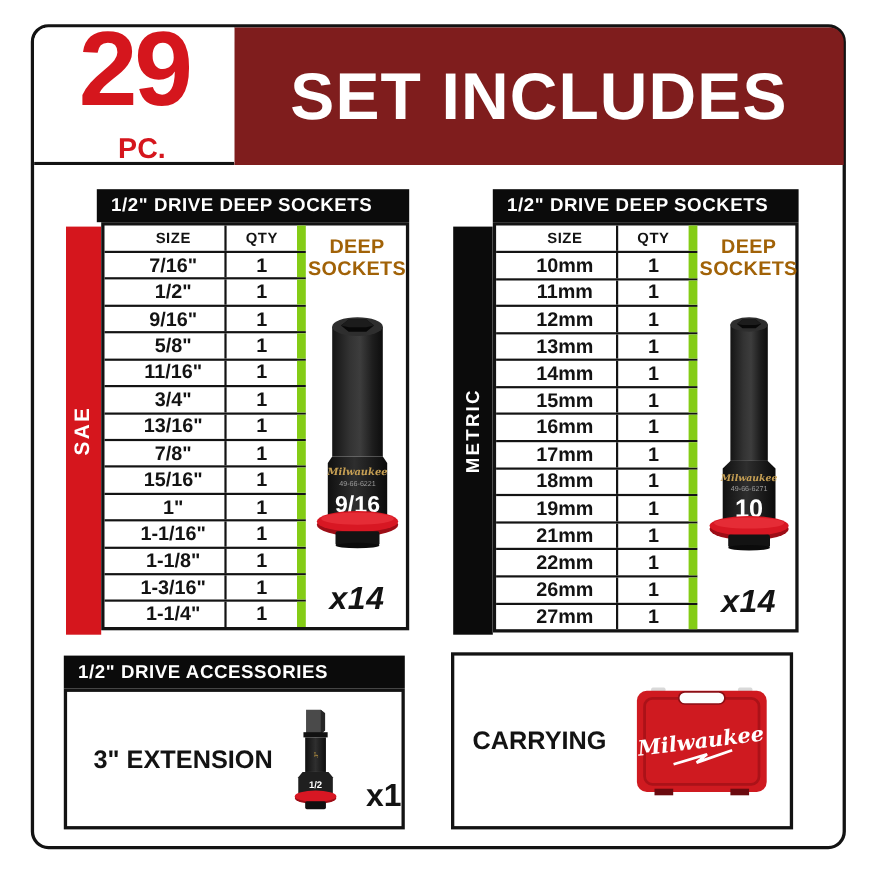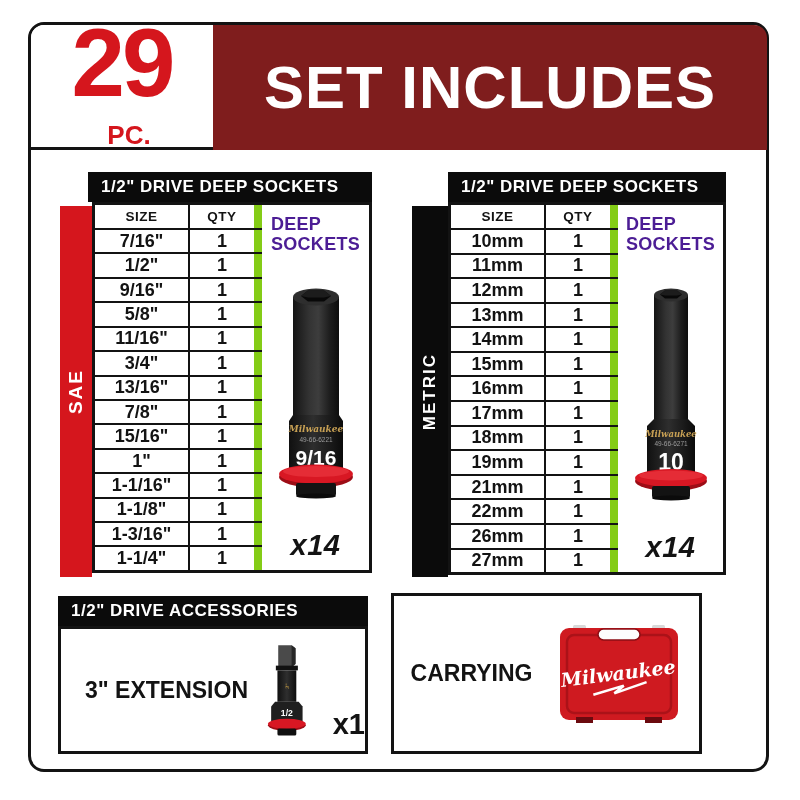--- a/index.html
+++ b/index.html
@@ -37,44 +37,44 @@
   .bar-metric { left:412px; top:206px; width:36px; height:371px; background:#0b0b0b; }
   .vtext { writing-mode:vertical-rl; transform:rotate(180deg); color:#fff;
            font-weight:bold; font-size:19px; letter-spacing:2px; }
 
   
   .panel { position:absolute; background:#fff; border:3px solid #131313; display:flex; }
   .panel-sae    { left:92px;  top:202px; width:280px; height:371px; }
   .panel-metric { left:448px; top:202px; width:278px; height:373px; }
 
   .table-col { display:flex; flex-direction:column; }
-  .trow { display:flex; flex:1; border-bottom:2px solid #131313; }
+  .trow { display:flex; flex:1; border-bottom:2px solid #131313;padding-left:16px; }
   .trow:last-child { border-bottom:none; }
   .thead { flex:0 0 25px; }
   .cell { display:flex; align-items:center; justify-content:center;
           font-weight:bold; color:#131313; }
   .cell-size { width:95px; border-right:2px solid #131313; font-size:18px; }
   .cell-qty  { width:72px; border-right:8px solid #84cc16; font-size:18px;text-align:center; }
   .thead .cell { font-size:13.5px; letter-spacing:0.5px; }
 
   .img-col { flex:1; display:flex; flex-direction:column; align-items:center;
              justify-content:space-between; padding:10px 2px 8px; }
-  .callout { font-size:18px; font-weight:bold; line-height:1.1;
-             letter-spacing:0.3px; color:#4c1d95; }
+  .callout { font-size:18px; font-weight:bold; text-align:center; line-height:1.1;
+             letter-spacing:0.3px; color:#a16207; }
   .count { font-size:29px; font-weight:bold; color:#131313; letter-spacing:0.5px;font-style:italic; }
 
   
   .acc-box { position:absolute; left:58px; top:626px; width:310px; height:128px;
              border:3px solid #131313; background:#fff; display:flex; align-items:center; }
   .acc-label { width:160px; margin-left:24px; font-size:23px; font-weight:bold;
                text-align:center; color:#131313; white-space:nowrap; }
   .acc-count { font-size:29px; font-weight:bold; color:#131313; align-self:flex-end;
                margin:0 0 10px 16px; }
 
-  .case-box { position:absolute; left:391px; top:593px; width:311px; height:161px;
+  .case-box { position:absolute; left:410px; top:593px; width:311px; height:161px;
               border:3px solid #131313; background:#fff; display:flex; align-items:center;
               justify-content:center; gap:24px; }
   .case-label { font-size:23px; font-weight:bold; text-align:center; line-height:1.15;
                 color:#131313; }
 
   svg text { font-family:"Liberation Sans", sans-serif; }
   svg .script { font-family:"DejaVu Serif", serif; font-style:italic; font-weight:bold; }
 </style>
 </head>
 <body>

